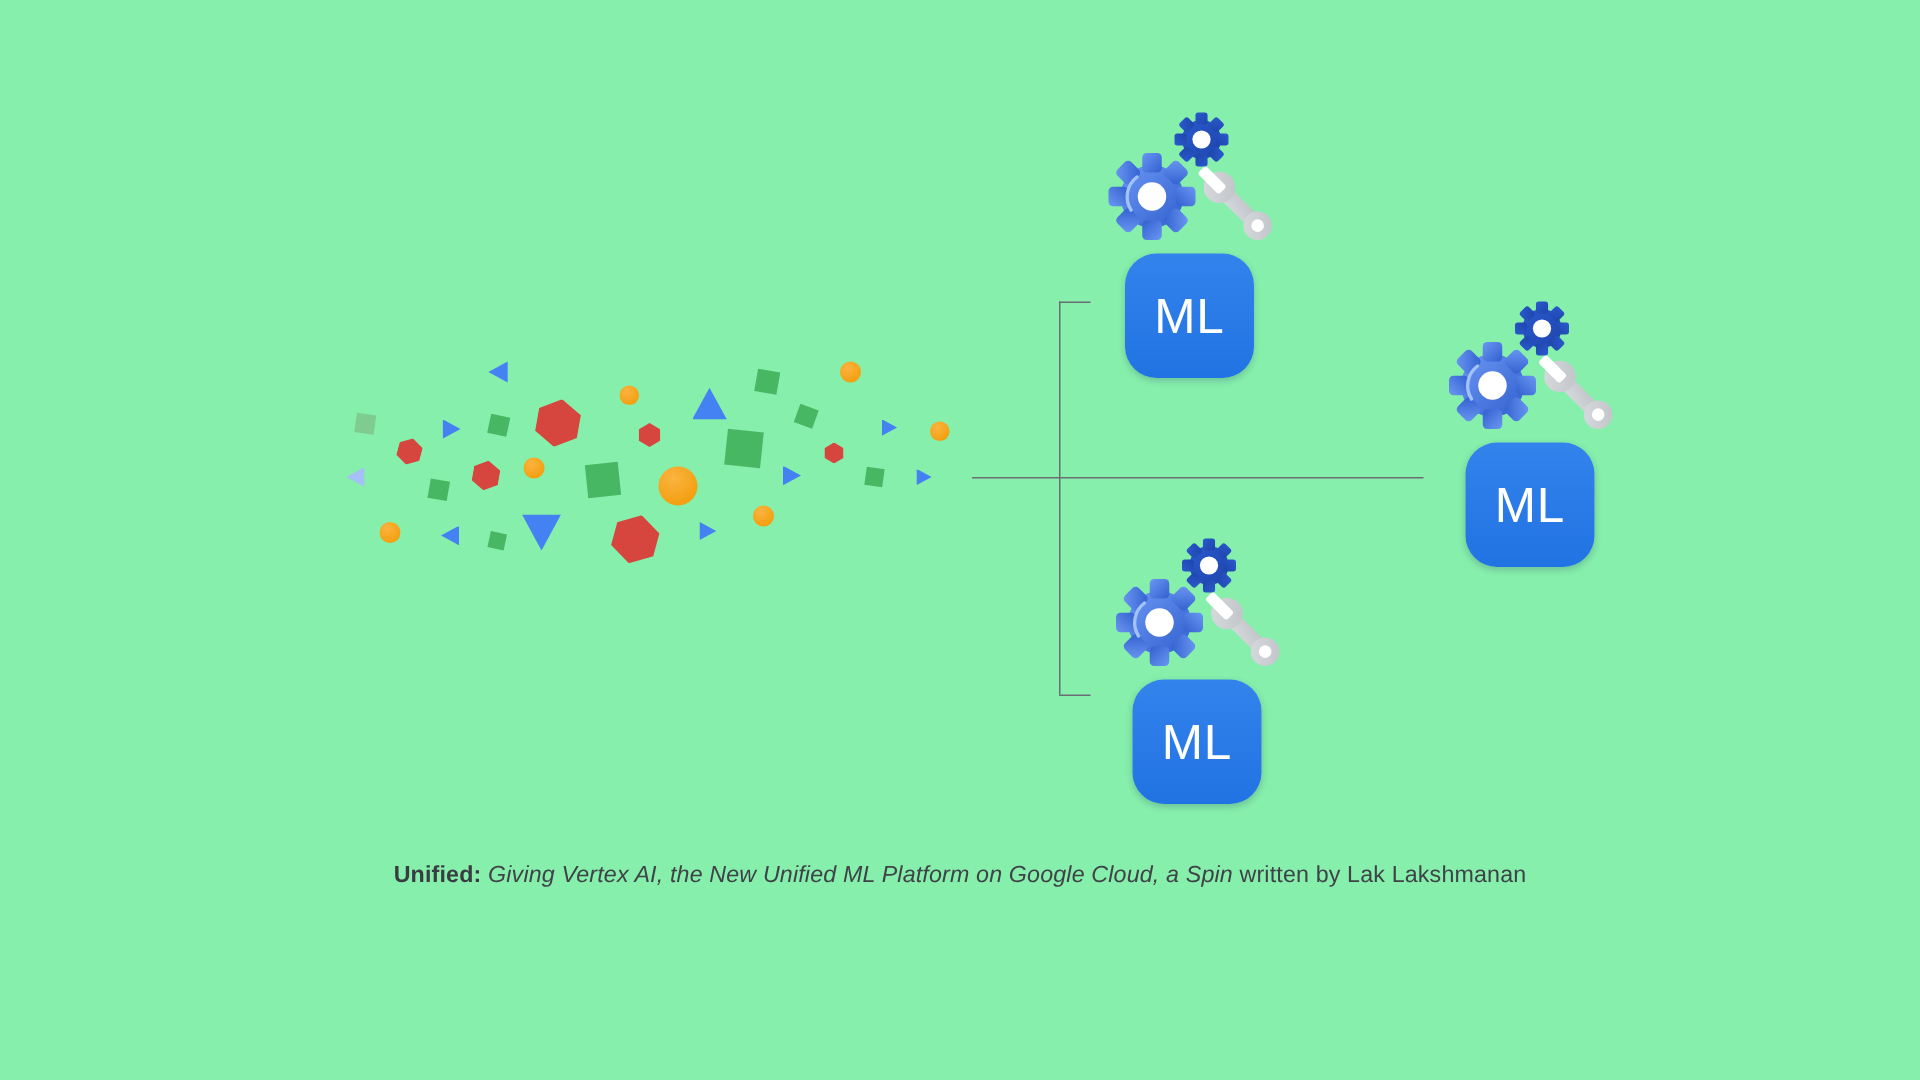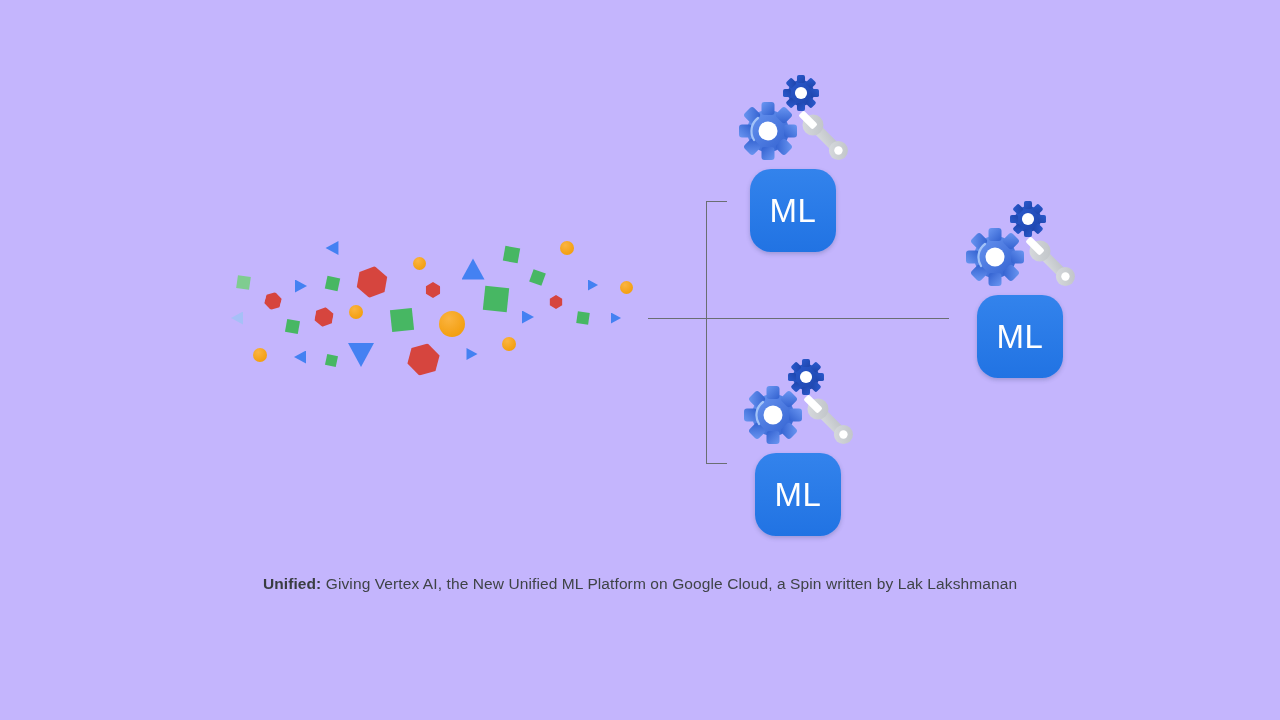--- a/index.html
+++ b/index.html
@@ -3,21 +3,21 @@
 <meta charset="utf-8">
 <style>
   html,body{margin:0;padding:0;}
   body{
     width:1280px;height:720px;
     background:#ffffff;
     font-family:"Liberation Sans", sans-serif;
     overflow:hidden;
     position:relative;
   }
-  .stage{position:absolute;left:0;top:0;width:1280px;height:720px;background:#c4b5fd;}
+  .stage{position:absolute;left:0;top:0;width:1280px;height:720px;background:#86efac;}
 
   
   .scatter-layer{position:absolute;left:0;top:0;width:1280px;height:720px;filter:blur(.4px);}
   .shape{position:absolute;}
   .shape.circle{border-radius:50%;}
   .shape.hexagon{clip-path:polygon(50% 0%,94% 26%,94% 74%,50% 100%,6% 74%,6% 26%);}
   .shape.triangle.up{clip-path:polygon(50% 4%,100% 96%,0% 96%);}
   .shape.triangle.down{clip-path:polygon(0% 4%,100% 4%,50% 96%);}
   .shape.triangle.left{clip-path:polygon(96% 0%,96% 100%,4% 50%);}
   .shape.triangle.right{clip-path:polygon(4% 0%,96% 50%,4% 100%);}
@@ -43,21 +43,21 @@
   .unit-top{left:737px;top:66px;}
   .unit-right{left:964px;top:192px;}
   .unit-bottom{left:742px;top:350px;}
 
   
   .caption{
     position:absolute;left:0;top:575px;width:1280px;
     text-align:center;color:#3f4347;font-size:15.5px;letter-spacing:.1px;
   }
   .caption .src{font-weight:700;color:#393d41;}
-  .caption .title{}
+  .caption .title{font-style:italic;}
   .defs-holder{position:absolute;width:0;height:0;overflow:hidden;}
 </style>
 </head>
 <body>
 
 <div class="stage">
 
   <svg class="defs-holder" aria-hidden="true">
     <defs>
       <linearGradient id="gBig" x1="0" y1="0" x2="1" y2="1">

